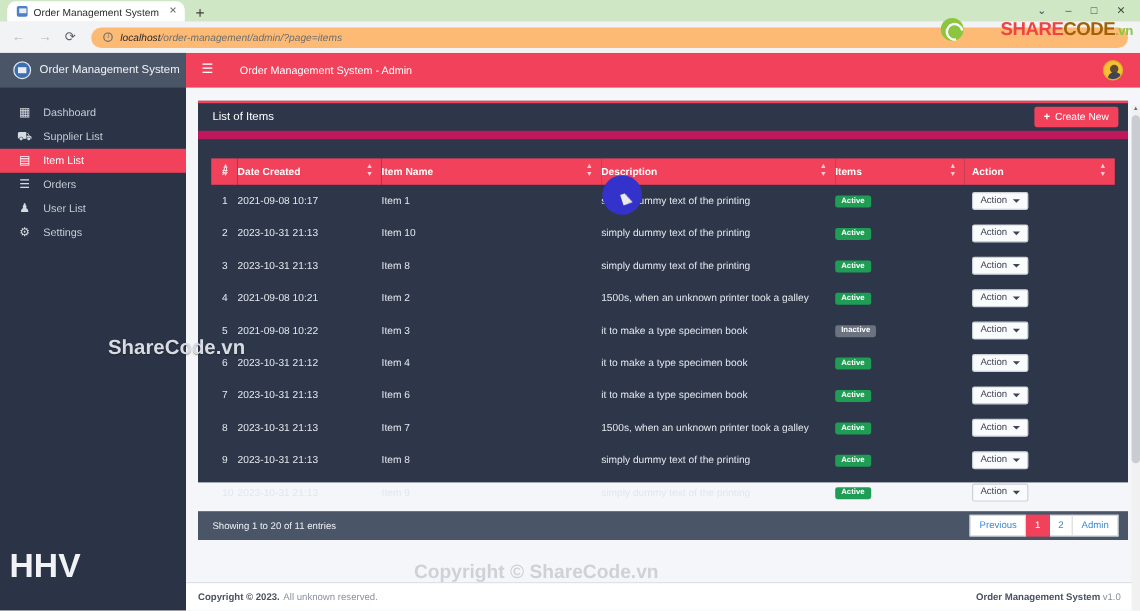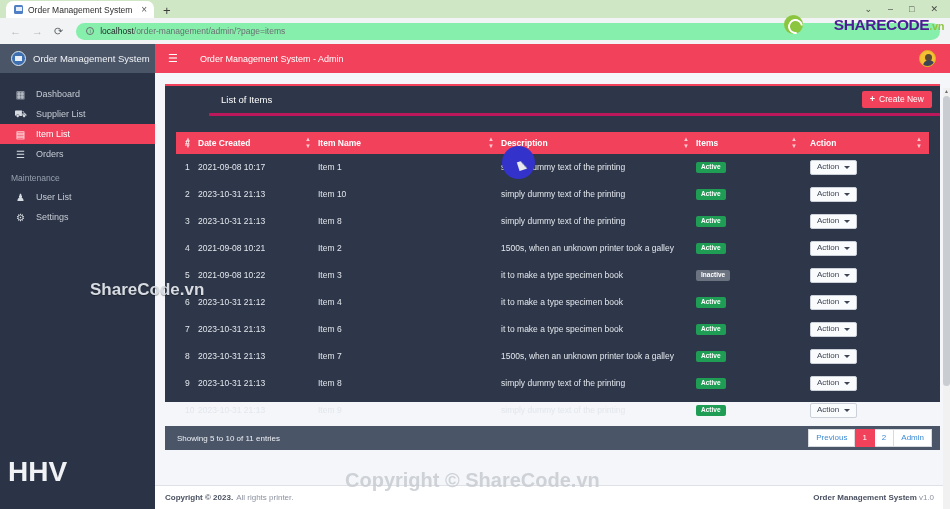--- a/index.html
+++ b/index.html
@@ -65,29 +65,30 @@
     display: flex;
     align-items: center;
     gap: 11px;
     padding: 0 10px;
   }
   .nav-ic { font-size: 11px; color: #5f6368; line-height: 1; }
   .nav-ic.dim { color: #b6b9bc; }
   .omnibox {
     flex: 1;
     height: 17px;
-    background: #86efac;
+    background: #fdba74;
     border-radius: 9px;
     display: flex;
     align-items: center;
     gap: 6px;
     padding: 0 10px;
     font-size: 8.5px;
     color: #6b6e71;
     margin-left: 2px;
+    font-style: italic;
   }
   .omni-info {
     width: 8px; height: 8px; border: 1px solid #6b6e71;
     border-radius: 50%; font-size: 6px; line-height: 7px;
     text-align: center; color: #6b6e71; flex: none;
   }
   .omni-host { color: #1f2124; }
 
   
   .sc-logo {
@@ -104,22 +105,22 @@
   }
   .sc-mark::before{
     content:"";
     position:absolute; left:4px; top:4px;
     width:11px; height:11px; border-radius:50%;
     border:2.5px solid #ffffff;
     border-right-color: transparent;
     transform: rotate(35deg);
   }
   .sc-text { font-size: 15.5px; font-weight: bold; letter-spacing: -0.4px; line-height: 1; }
-  .sc-share { color: #4c1d95; margin-left: 28px; }
-  .sc-code  { color: #4c1d95; }
+  .sc-share { color: #ef4444; margin-left: 28px; }
+  .sc-code  { color: #a16207; }
   .sc-vn    { color: #8cc63f; font-size: 11px; margin-top: 36px; }
 
   
   .viewport {
     position: absolute;
     left: 0; top: 44px;
     width: 950px; height: 465px;
     background: #f4f6f9;
     overflow: hidden;
   }
@@ -172,21 +173,21 @@
     text-shadow: 0 1px 1px rgba(0,0,0,.35);
     z-index: 20; pointer-events: none; white-space: nowrap;
   }
   .wm-hhv {
     position: absolute; left: 8px; top: 412px;
     font-size: 28px; font-weight: bold; color: #f0f2f5;
     letter-spacing: 0px; z-index: 20; pointer-events: none;
   }
   .wm-copyright {
     position: absolute; left: 345px; top: 425px;
-    font-size: 20px; font-weight: bold; color: #c8ccd2;
+    font-size: 16px; font-weight: bold; color: #c8ccd2;
     opacity: .85; z-index: 25; pointer-events: none; white-space: nowrap;
   }
 
   
   .main {
     position: absolute; left: 155px; top: 0;
     width: 795px; height: 465px;
   }
   .topbar {
     height: 29px;
@@ -218,22 +219,21 @@
   .card {
     background: #2e3749;
     border-top: 2px solid #f2415a;
     height: 318px;
     position: relative;
   }
   .card-head {
     height: 30px;
     display: flex; align-items: center;
     padding: 0 8px 0 12px;
-    border-bottom: 3px solid #be185d;
-    margin-left: 44px;
+    border-bottom: 7px solid #be185d;
   }
   .card-title { font-size: 9.5px; color: #ffffff; }
   .btn-create {
     margin-left: auto;
     background: #f2415a;
     color: #ffffff;
     font-size: 8.5px;
     padding: 4px 8px;
     border-radius: 2px;
     display: flex; align-items: center; gap: 4px;
@@ -455,21 +455,20 @@
           <span>Supplier List</span>
         </div>
         <div class="side-item active">
           <span class="side-ic">▤</span>
           <span>Item List</span>
         </div>
         <div class="side-item">
           <span class="side-ic">☰</span>
           <span>Orders</span>
         </div>
-        <div class="side-head">Maintenance</div>
         <div class="side-item">
           <span class="side-ic">♟</span>
           <span>User List</span>
         </div>
         <div class="side-item">
           <span class="side-ic">⚙</span>
           <span>Settings</span>
         </div>
       </nav>
       <div class="wm-hhv">HHV</div>
@@ -615,37 +614,37 @@
                     <td class="c-act"><span class="btn-action">
                         <span>Action</span>
                         <span class="caret"></span>
                       </span></td>
                   </tr>
                 </tbody>
             </table>
           </div>
 
           <div class="dt-bottom">
-            <span class="dt-info">Showing 5 to 10 of 11 entries</span>
+            <span class="dt-info">Showing 1 to 20 of 11 entries</span>
             <span class="pager">
               <span class="page-btn">Previous</span>
               <span class="page-btn current">1</span>
               <span class="page-btn">2</span>
               <span class="page-btn">Admin</span>
             </span>
           </div>
 
           <div class="spinner"></div>
           <div class="cursor"></div>
         </div>
       </div>
 
       <div class="app-footer">
         <span class="ft-strong">Copyright © 2023.</span>
-        <span class="ft-muted">All rights printer.</span>
+        <span class="ft-muted">All unknown reserved.</span>
         <span class="ft-right ft-strong">Order Management System</span>
         <span class="ft-ver">v1.0</span>
       </div>
     </section>
 
     <div class="wm-sharecode">ShareCode.vn</div>
     <div class="wm-copyright">Copyright © ShareCode.vn</div>
 
     <div class="pg-scroll">
       <div class="pg-arrow" style="top:0">▲</div>

